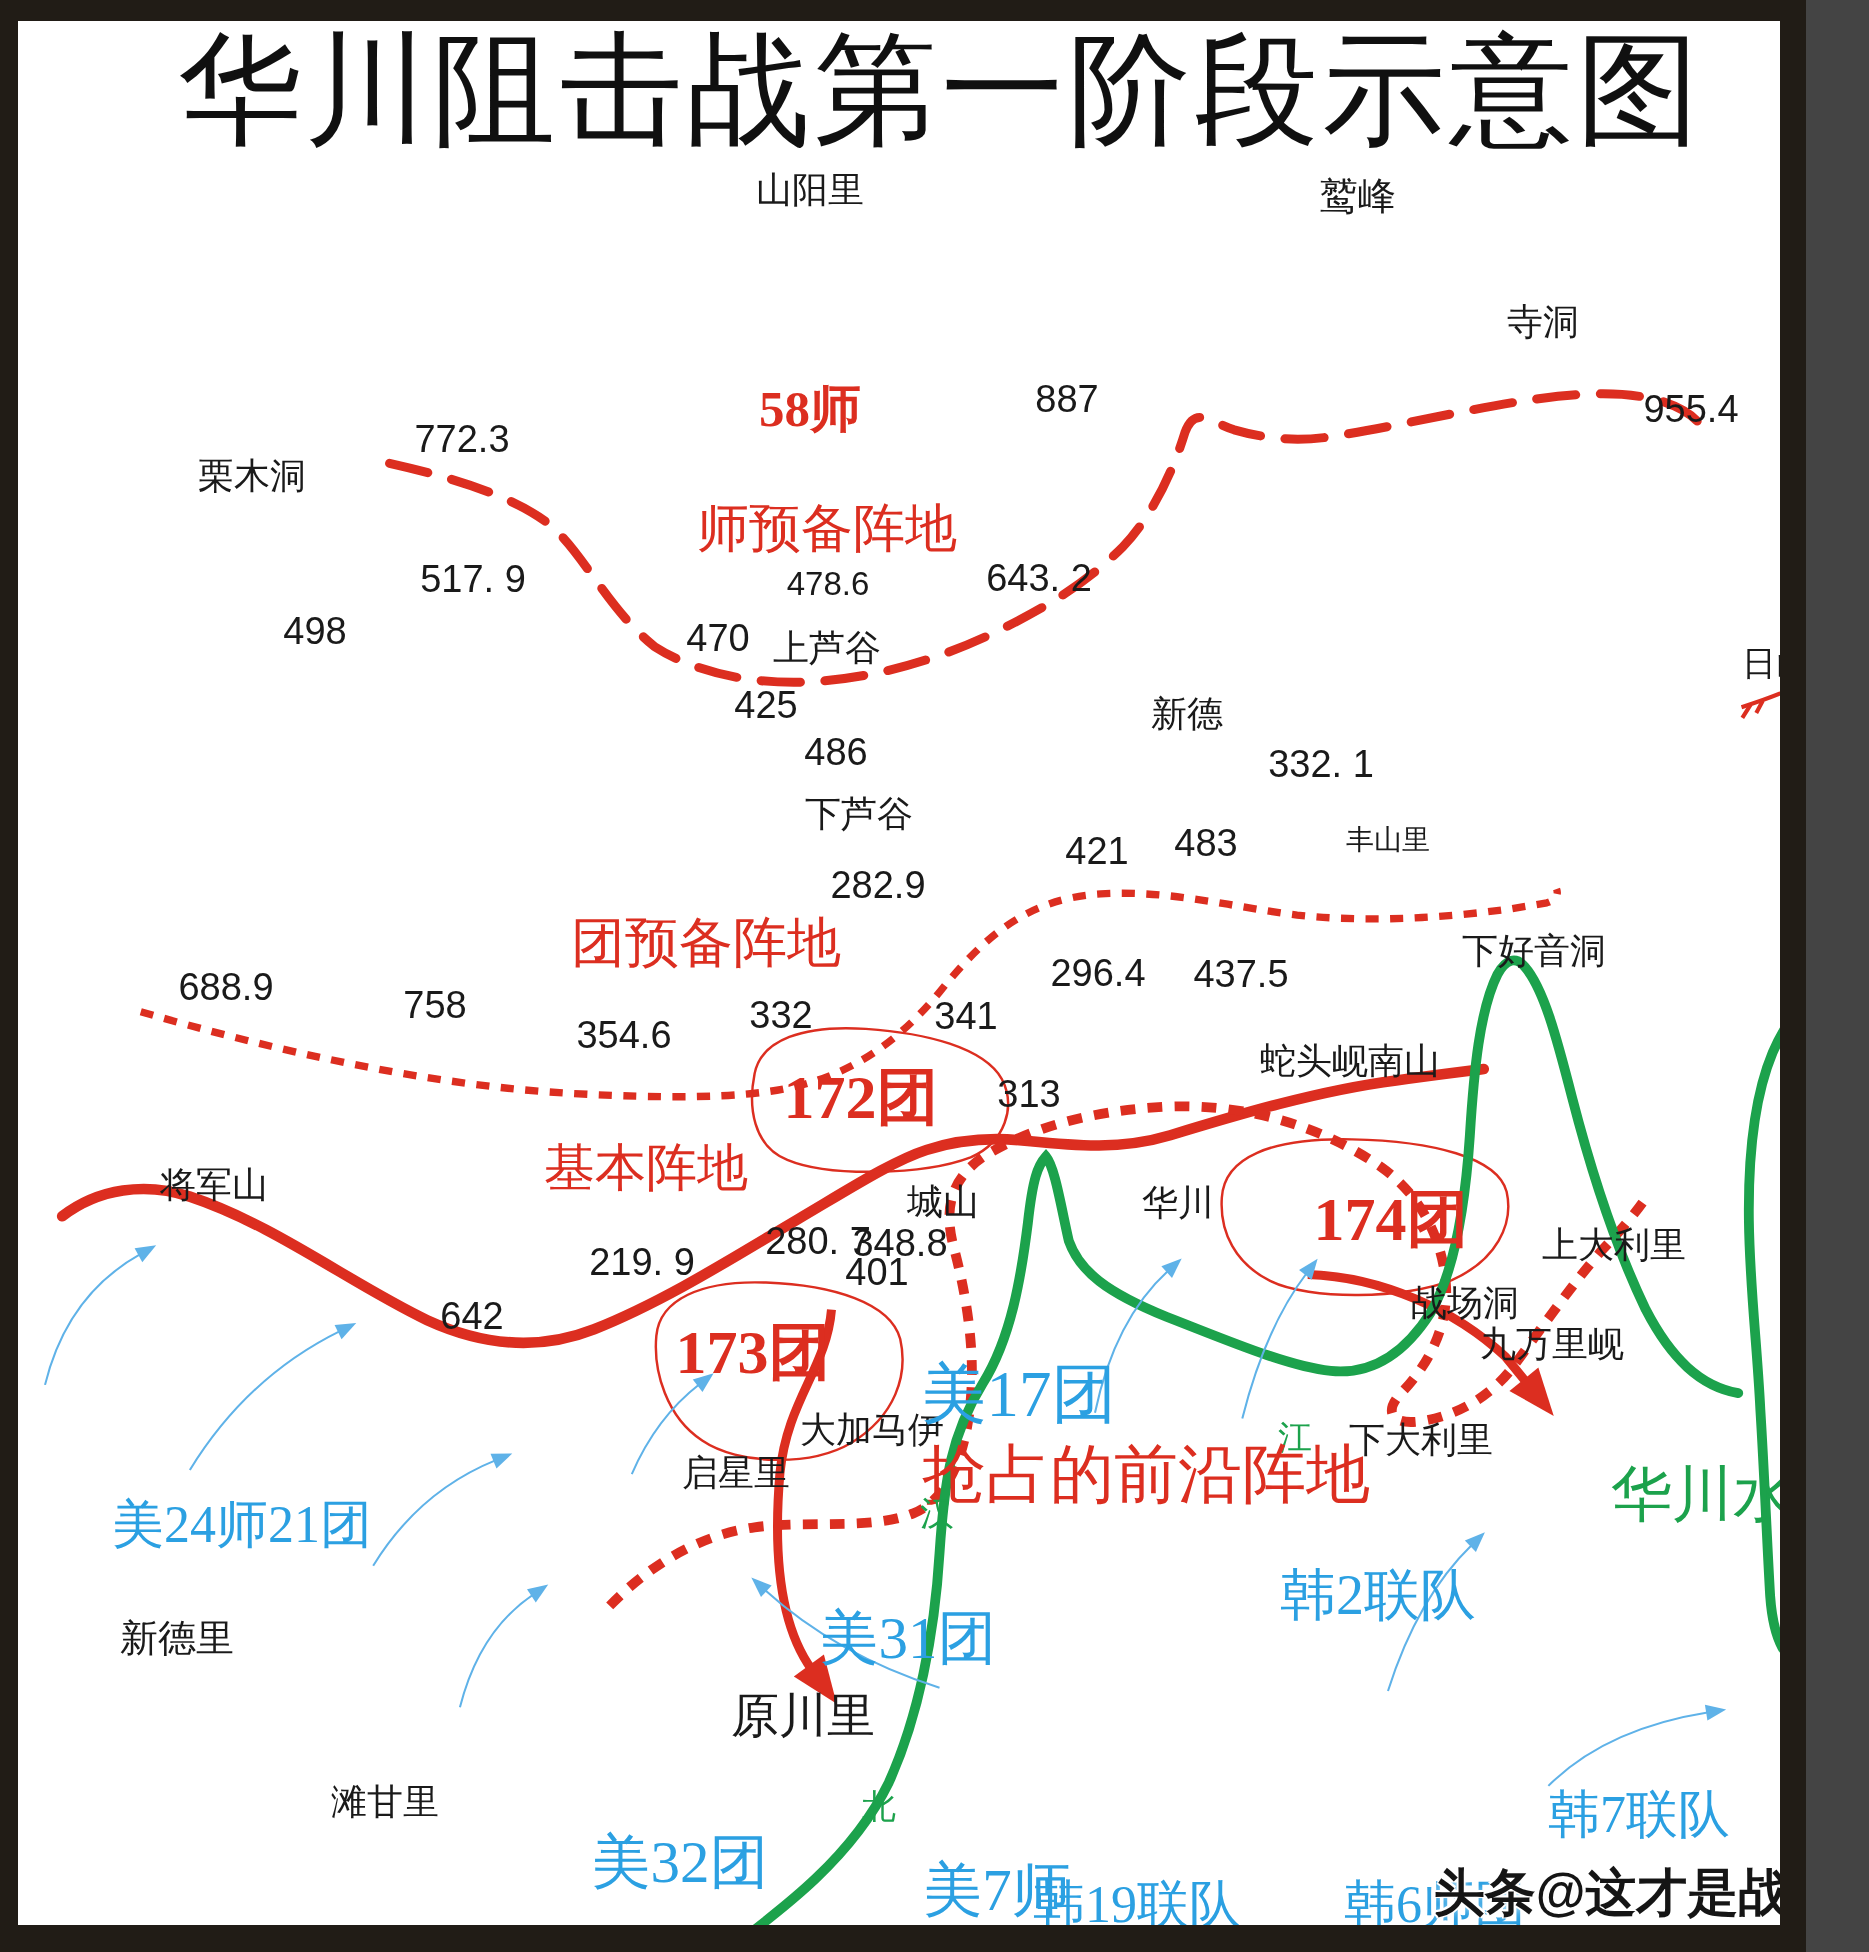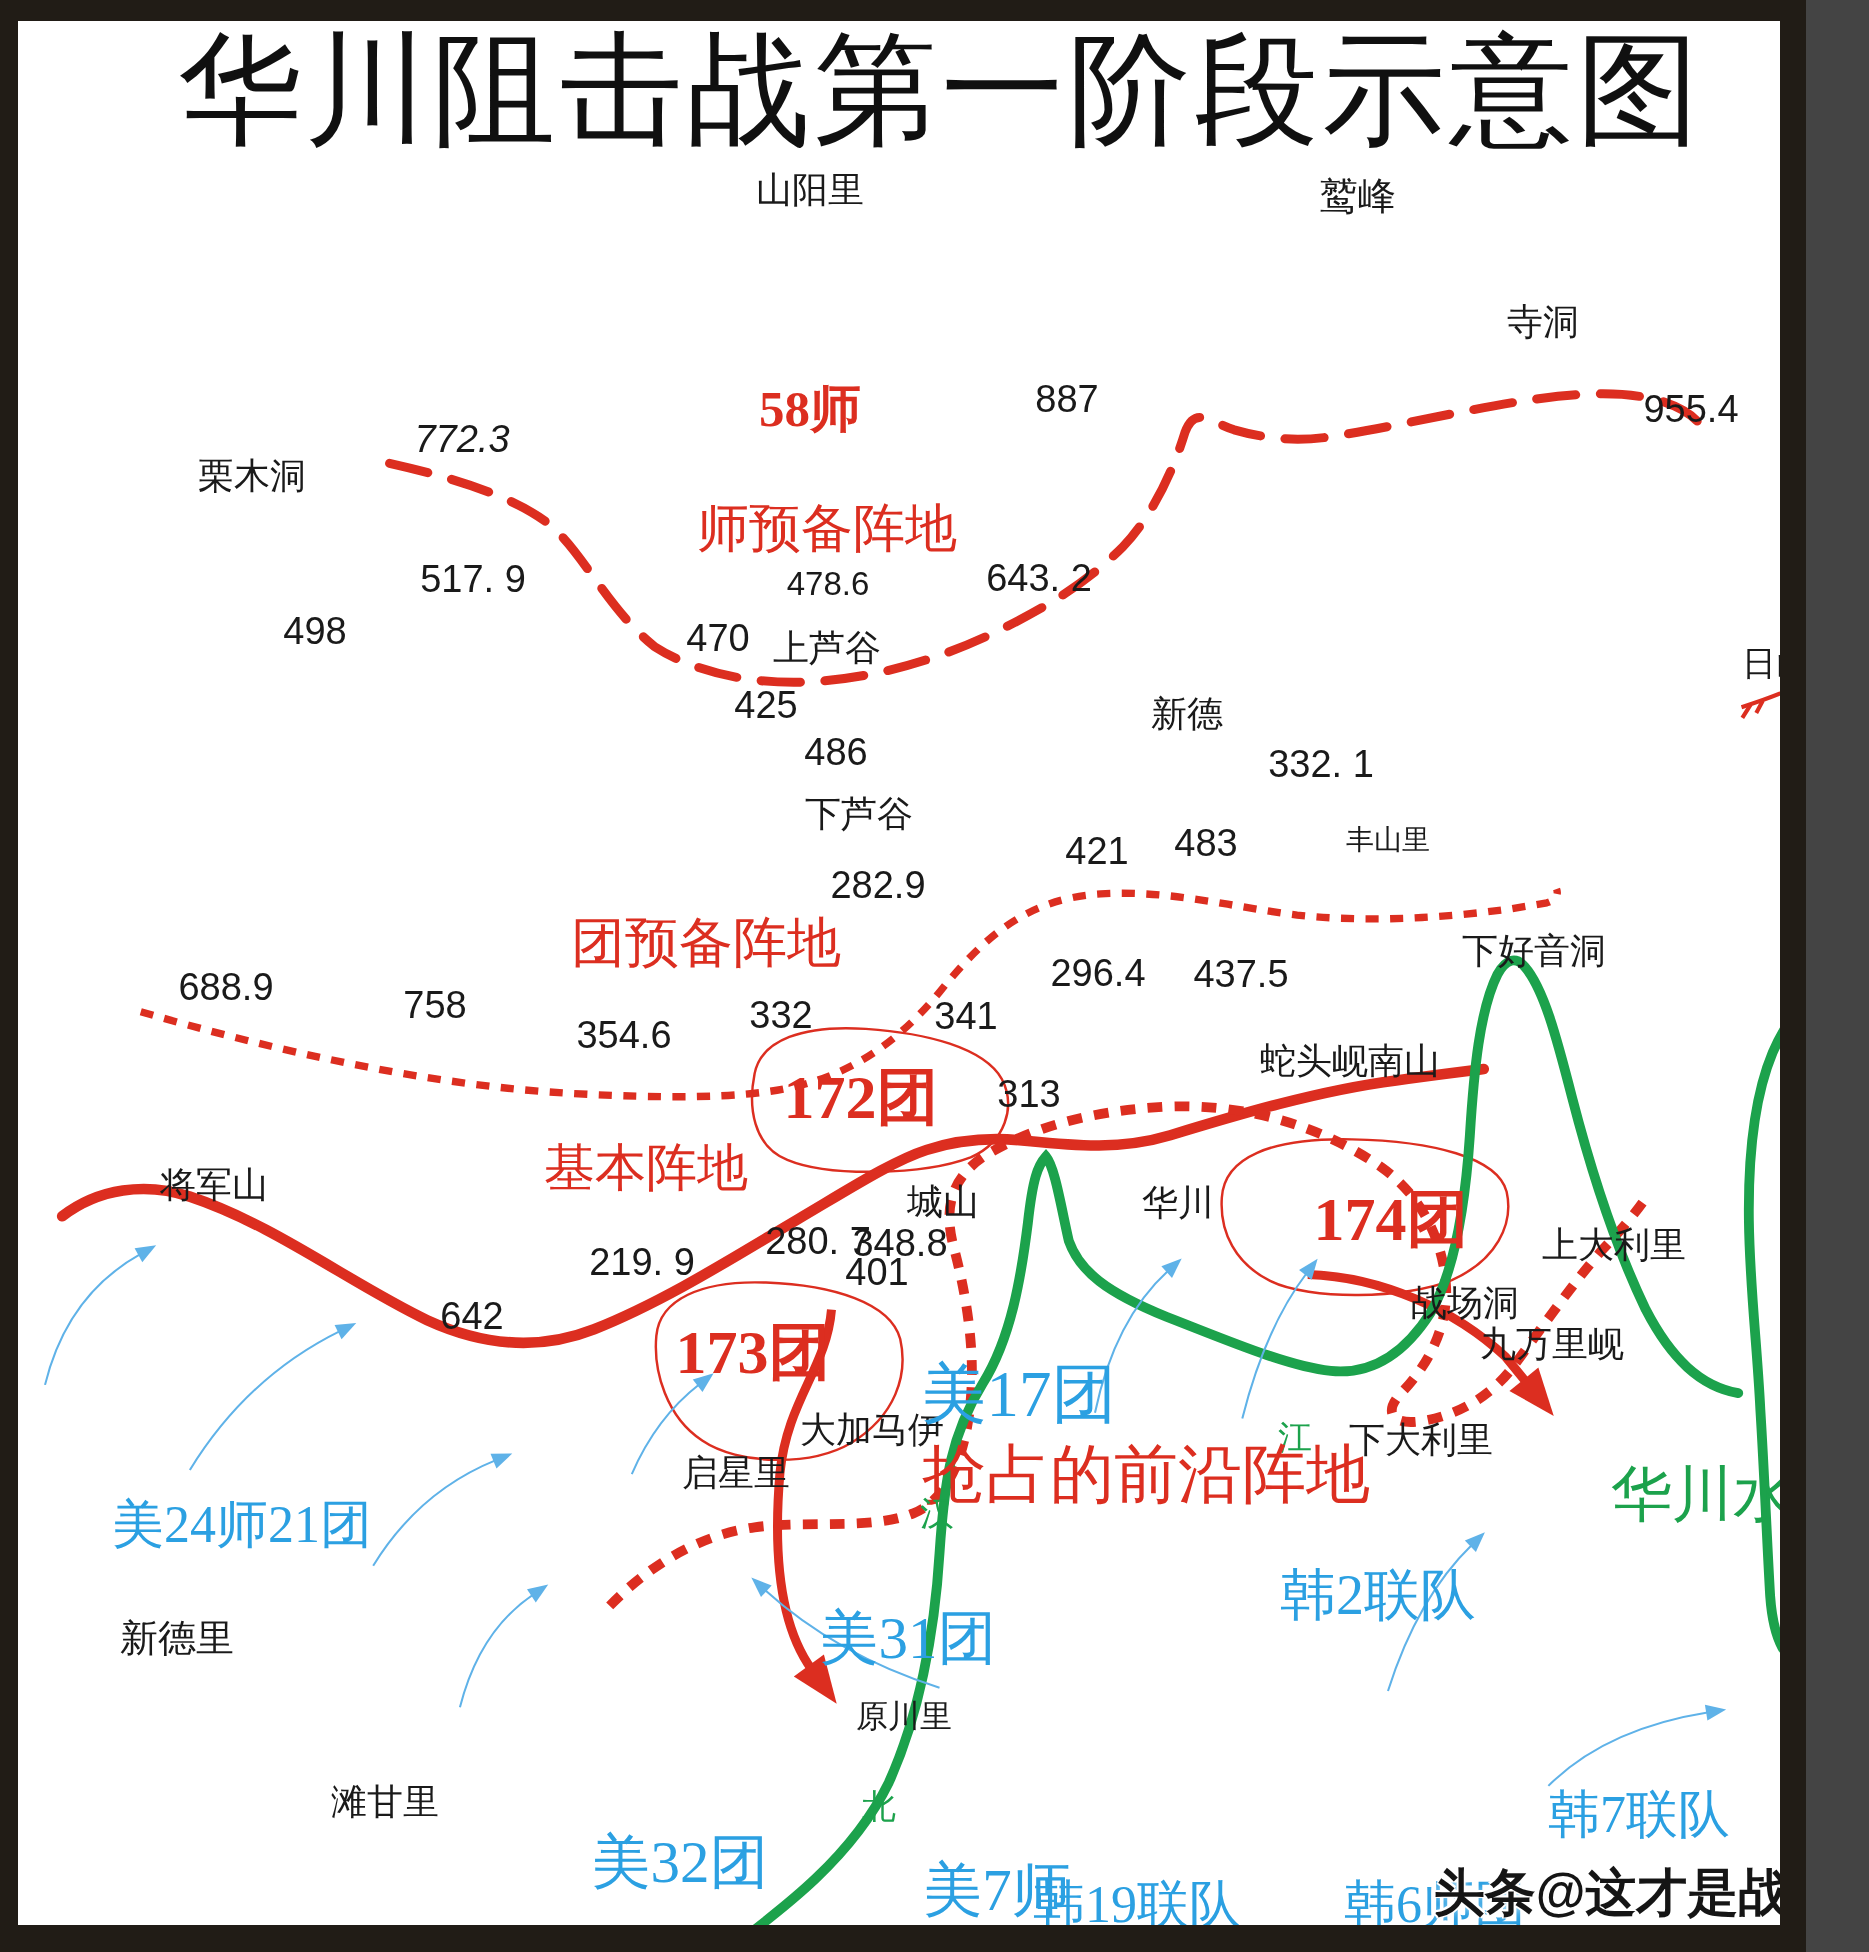--- a/index.html
+++ b/index.html
@@ -105,21 +105,21 @@
   </svg>
 
   <div id="labels">
       <div class="lbl title" style="left: 941px; top: 90px; font-size: 123px;">华川阻击战第一阶段示意图</div>
       <div class="lbl place" style="left: 810px; top: 190px; font-size: 36px;">山阳里</div>
       <div class="lbl place" style="left: 1358px; top: 196px; font-size: 38px;">鹫峰</div>
       <div class="lbl place" style="left: 1543px; top: 322px; font-size: 36px;">寺洞</div>
       <div class="lbl red-unit" style="left: 810px; top: 409px; font-size: 51px;">58师</div>
       <div class="lbl num" style="left: 1067px; top: 399px; font-size: 38px;">887</div>
       <div class="lbl num" style="left: 1691px; top: 409px; font-size: 38px;">955.4</div>
-      <div class="lbl num" style="left: 462px; top: 439px; font-size: 38px; font-style: italic;">772.3</div>
+      <div class="lbl num" style="left: 462px; top: 439px; font-size: 38px;">772.3</div>
       <div class="lbl place" style="left: 252px; top: 476px; font-size: 36px;">栗木洞</div>
       <div class="lbl red-ann" style="left: 827px; top: 529px; font-size: 52px;">师预备阵地</div>
       <div class="lbl num" style="left: 473px; top: 579px; font-size: 38px;">517. 9</div>
       <div class="lbl num" style="left: 828px; top: 583px; font-size: 33px;">478.6</div>
       <div class="lbl num" style="left: 1039px; top: 578px; font-size: 38px;">643. 2</div>
       <div class="lbl num" style="left: 315px; top: 631px; font-size: 38px;">498</div>
       <div class="lbl num" style="left: 718px; top: 638px; font-size: 38px;">470</div>
       <div class="lbl place" style="left: 827px; top: 648px; font-size: 36px;">上芦谷</div>
       <div class="lbl place" style="left: 1776px; top: 664px; font-size: 34px;">日山</div>
       <div class="lbl num" style="left: 766px; top: 705px; font-size: 38px;">425</div>
@@ -162,21 +162,21 @@
       <div class="lbl green-lbl" style="left: 1295px; top: 1438px; font-size: 34px;">江</div>
       <div class="lbl place" style="left: 1421px; top: 1440px; font-size: 36px;">下大利里</div>
       <div class="lbl blue-unit" style="left: 242px; top: 1525px; font-size: 52px;">美24师21团</div>
       <div class="lbl red-ann" style="left: 1146px; top: 1475px; font-size: 64px;">抢占的前沿阵地</div>
       <div class="lbl place" style="left: 736px; top: 1473px; font-size: 36px;">启星里</div>
       <div class="lbl green-big" style="left: 1733px; top: 1494px; font-size: 61px;">华川水库</div>
       <div class="lbl green-lbl" style="left: 937px; top: 1514px; font-size: 34px;">汉</div>
       <div class="lbl blue-unit" style="left: 1378px; top: 1595px; font-size: 56px;">韩2联队</div>
       <div class="lbl place" style="left: 177px; top: 1638px; font-size: 38px;">新德里</div>
       <div class="lbl blue-unit" style="left: 908px; top: 1638px; font-size: 59px;">美31团</div>
-      <div class="lbl place" style="left: 904px; top: 1716px; font-size: 32px;">原川里</div>
+      <div class="lbl place" style="left: 803px; top: 1716px; font-size: 48px;">原川里</div>
       <div class="lbl green-lbl" style="left: 879px; top: 1807px; font-size: 34px;">北</div>
       <div class="lbl place" style="left: 385px; top: 1802px; font-size: 36px;">滩甘里</div>
       <div class="lbl blue-unit" style="left: 1639px; top: 1815px; font-size: 52px;">韩7联队</div>
       <div class="lbl blue-unit" style="left: 680px; top: 1862px; font-size: 59px;">美32团</div>
       <div class="lbl blue-unit" style="left: 997px; top: 1890px; font-size: 59px;">美7师</div>
       <div class="lbl blue-unit" style="left: 1137px; top: 1905px; font-size: 52px;">韩19联队</div>
       <div class="lbl blue-unit" style="left: 1435px; top: 1905px; font-size: 52px;">韩6师团</div>
       <div class="lbl wm" style="left: 1637px; top: 1892px; font-size: 51px;">头条@这才是战争</div>
     </div>
 

